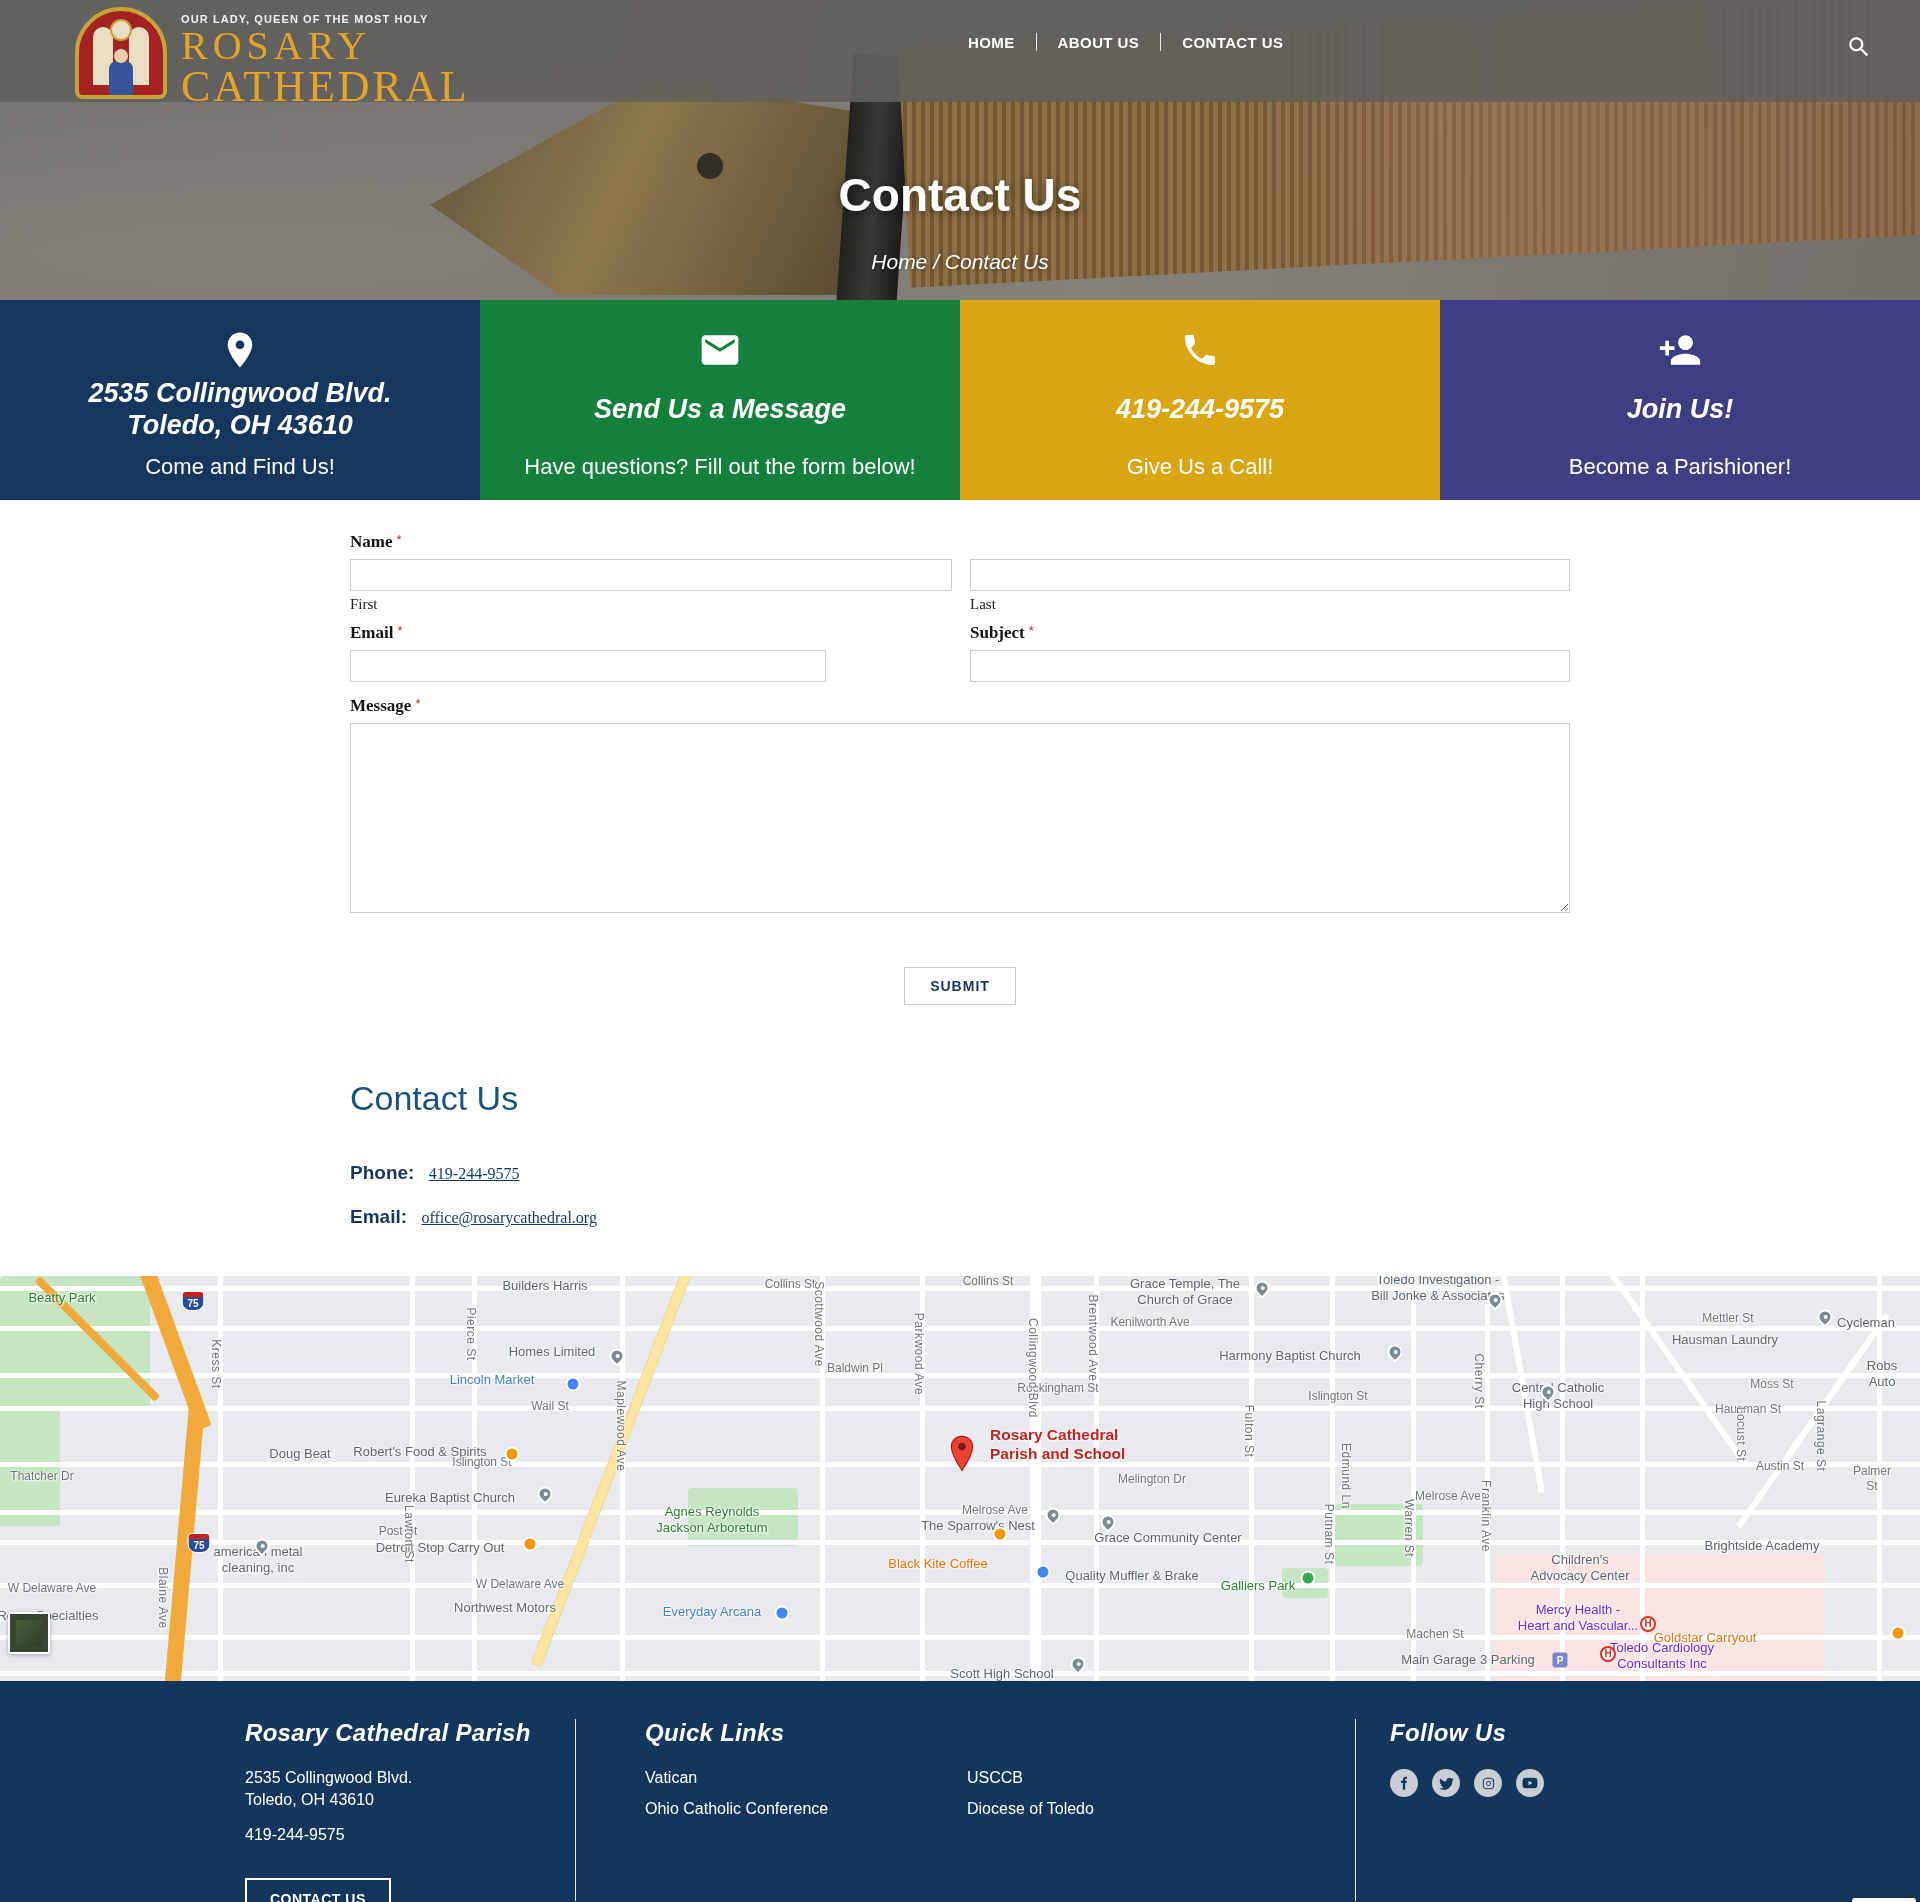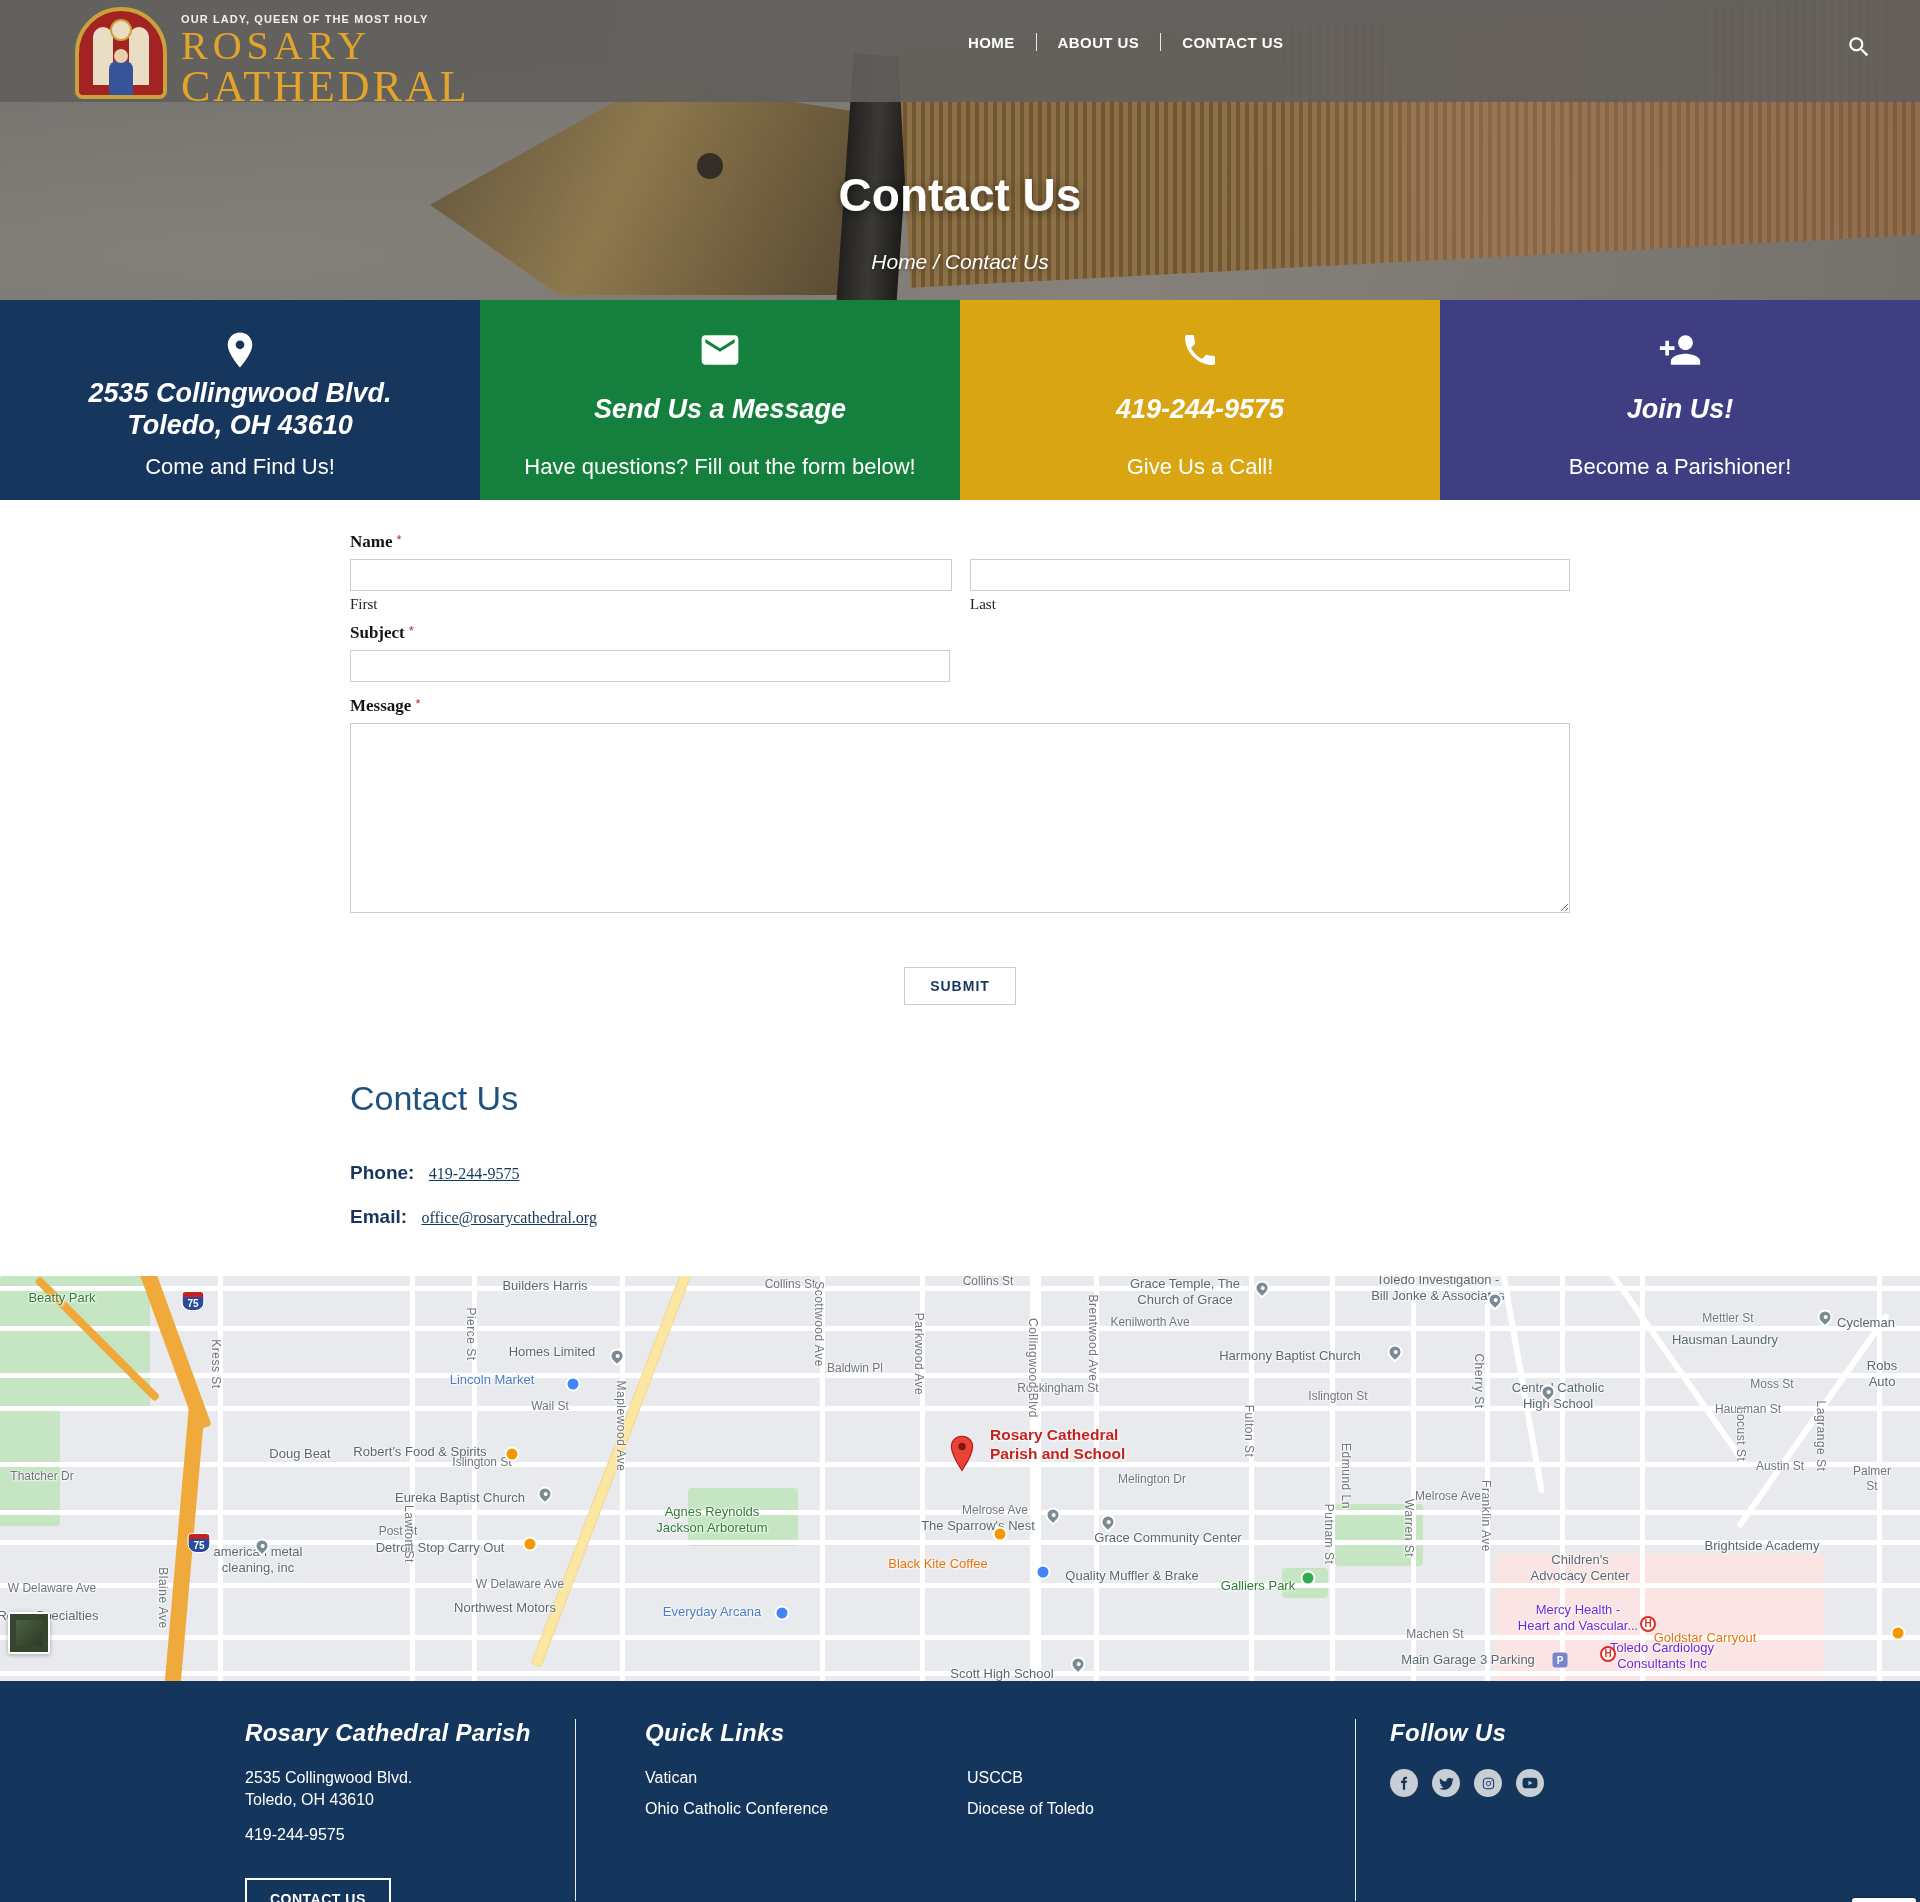--- a/index.html
+++ b/index.html
@@ -240,20 +240,24 @@
         <input class="txt" type="text" style="">
         <div class="sublabel">First</div>
       </div>
       <div class="fcol-r">
         <input class="txt" type="text" style="">
         <div class="sublabel">Last</div>
       </div>
     </div>
     <div class="gap-s"></div>
     <div class="frow">
+      <div class="fcol-l">
+        <div class="lblrow"><span class="flabel">Email</span><span class="req">*</span></div>
+        <input class="txt short" type="text" style="">
+      </div>
       <div class="fcol-r">
         <div class="lblrow"><span class="flabel">Subject</span><span class="req">*</span></div>
         <input class="txt" type="text" style="">
       </div>
     </div>
     <div class="gap-m"></div>
     <div class="lblrow"><span class="flabel">Message</span><span class="req">*</span></div>
     <textarea class="msg" style=""></textarea>
     <div class="submit-row">
       <button class="submit-btn">SUBMIT</button>
@@ -343,21 +347,21 @@
         <div class="ml poi" style="left: 420px; top: 176px;">Robert's Food &amp; Spirits</div>
         <div class="ml st" style="left: 482px; top: 186px;">Islington St</div>
         <div class="ml big" style="left: 990px; top: 168px;">Rosary Cathedral
 Parish and School</div>
         <div class="ml st" style="left: 1152px; top: 203px;">Melington Dr</div>
         <div class="ml stv" style="left: 1478px; top: 105px;">Cherry St</div>
         <div class="ml st" style="left: 1780px; top: 190px;">Austin St</div>
         <div class="ml stv" style="left: 1820px; top: 160px;">Lagrange St</div>
         <div class="ml stv" style="left: 1740px; top: 158px;">Locust St</div>
         <div class="ml st" style="left: 1872px; top: 203px;">Palmer St</div>
-        <div class="ml poi" style="left: 460px; top: 222px;">Eureka Baptist Church</div>
+        <div class="ml poi" style="left: 450px; top: 222px;">Eureka Baptist Church</div>
         <div class="ml grn" style="left: 712px; top: 244px;">Agnes Reynolds
 Jackson Arboretum</div>
         <div class="ml st" style="left: 995px; top: 234px;">Melrose Ave</div>
         <div class="ml st" style="left: 1448px; top: 220px;">Melrose Ave</div>
         <div class="ml stv" style="left: 1485px; top: 240px;">Franklin Ave</div>
         <div class="ml stv" style="left: 1345px; top: 200px;">Edmund Ln</div>
         <div class="ml poi" style="left: 1762px; top: 270px;">Brightside Academy</div>
         <div class="ml poi" style="left: 978px; top: 250px;">The Sparrow's Nest</div>
         <div class="ml poi" style="left: 1168px; top: 262px;">Grace Community Center</div>
         <div class="ml poi" style="left: 258px; top: 284px;">american metal

